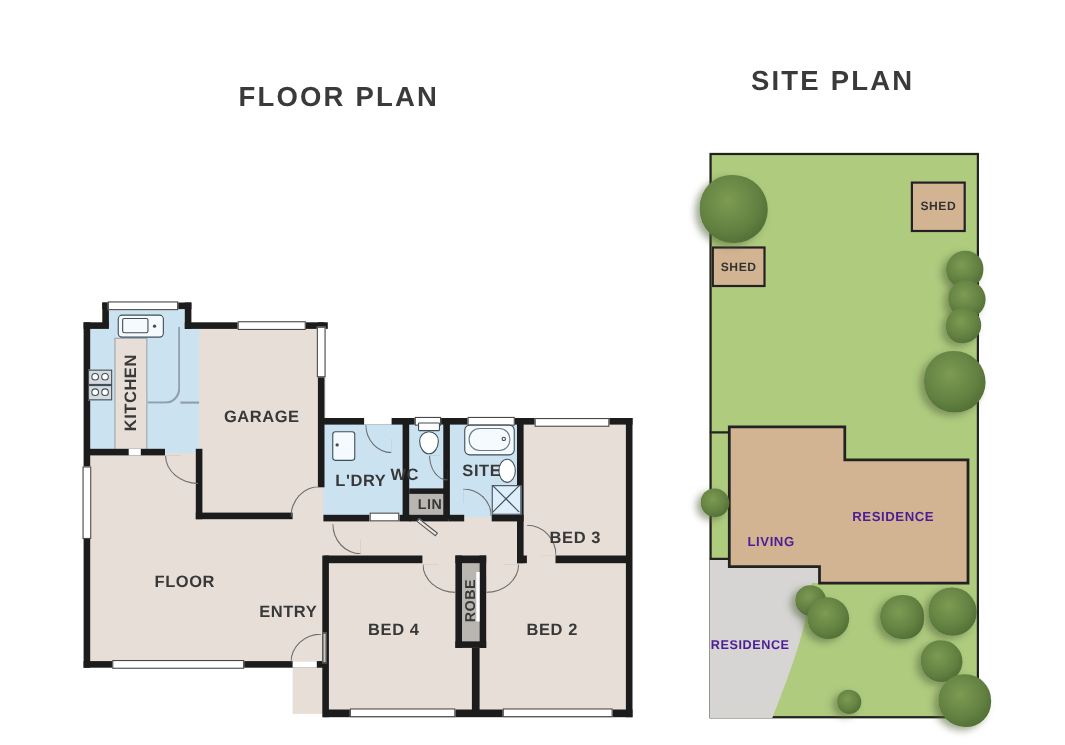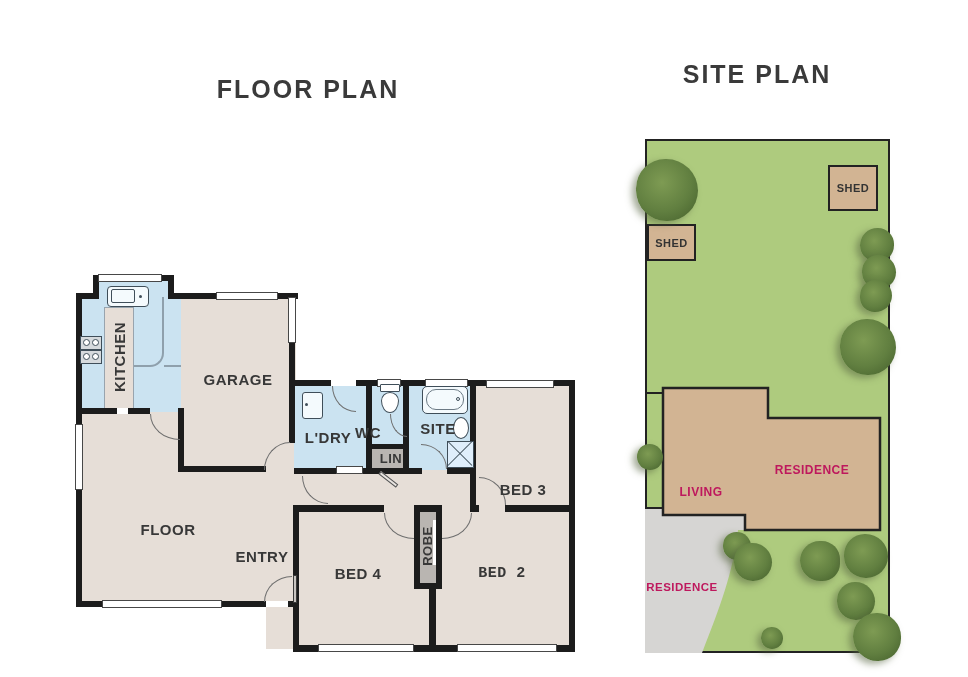--- a/index.html
+++ b/index.html
@@ -17,21 +17,21 @@
   .win{position:absolute;background:#fff;border:1px solid #474747;box-sizing:border-box;}
   .gap{position:absolute;background:#fff;}
   .arc{position:absolute;border:0 solid #6e6e6e;box-sizing:border-box;}
   .fix{position:absolute;box-sizing:border-box;border:1.5px solid #3f4e59;background:#f4fafd;}
   .benchline{position:absolute;box-sizing:border-box;}
   .lot{position:absolute;background:#aecb7e;border:2px solid #222;box-sizing:border-box;}
   .shed{position:absolute;background:#d2b493;border:2px solid #222;box-sizing:border-box;
         display:flex;align-items:center;justify-content:center;font-weight:700;font-size:11px;
         letter-spacing:.5px;color:#333;}
   .slabel{position:absolute;transform:translate(-50%,-50%);font-weight:700;font-size:12px;
-          letter-spacing:.5px;color:#be185d;white-space:nowrap;}
+          letter-spacing:.5px;color:#4c1d95;white-space:nowrap;}
   .tree{position:absolute;background:radial-gradient(circle at 42% 38%,#7e9b53,#617f40 55%,#4d6932 85%);
         border-radius:48% 52% 50% 50%;box-shadow:-4px 3px 7px rgba(88,102,66,.55);}
   .burner{position:absolute;width:7px;height:7px;border-radius:50%;background:#fff;border:1px solid #3f4e59;box-sizing:border-box;}
   .xline{position:absolute;border-top:1.5px solid #3f4e59;width:34px;}
 </style>
 </head>
 <body>
 
 <div id="canvas">
 
@@ -138,21 +138,21 @@
   <div class="rlabel" style="left:238px;top:379px;">GARAGE</div>
   <div class="rlabel" style="left:168px;top:529px;">FLOOR</div>
   <div class="rlabel" style="left:262px;top:556px;">ENTRY</div>
   <div class="rlabel" style="left:328px;top:437px;">L'DRY</div>
   <div class="rlabel" style="left:368px;top:432px;">WC</div>
   <div class="rlabel sm" style="left:391px;top:458px;">LIN</div>
   <div class="rlabel" style="left:438px;top:428px;">SITE</div>
   <div class="rlabel" style="left:523px;top:441px;margin-top:48px;">BED 3</div>
   <div class="rlabel" style="left:358px;top:573px;">BED 4</div>
   <div class="rlabel vert sm" style="left:427px;top:546px;">ROBE</div>
-  <div class="rlabel" style="left:502px;top:573px;font-family:Liberation Mono, monospace;">BED 2</div>
+  <div class="rlabel" style="left:502px;top:573px;">BED 2</div>
 
   <div class="lot" style="left:645px;top:139px;width:245px;height:514px;"></div>
 
   <svg class="abs" style="left:645px;top:139px;" width="245" height="514" viewBox="0 0 245 514">
     <path d="M0,369 L18,369 L18,376 L100,376 L100,391 L93,391 C88,434 75,468 57,514 L0,514 Z" fill="#d6d5d3" stroke="none"></path>
     <polygon points="18,249 123,249 123,279 235,279 235,391 100,391 100,376 18,376" fill="#d2b493" stroke="#222" stroke-width="2.5"></polygon>
     <line x1="0" y1="254" x2="18" y2="254" stroke="#222" stroke-width="2"></line>
     <line x1="0" y1="369" x2="18" y2="369" stroke="#222" stroke-width="2"></line>
   </svg>
 

